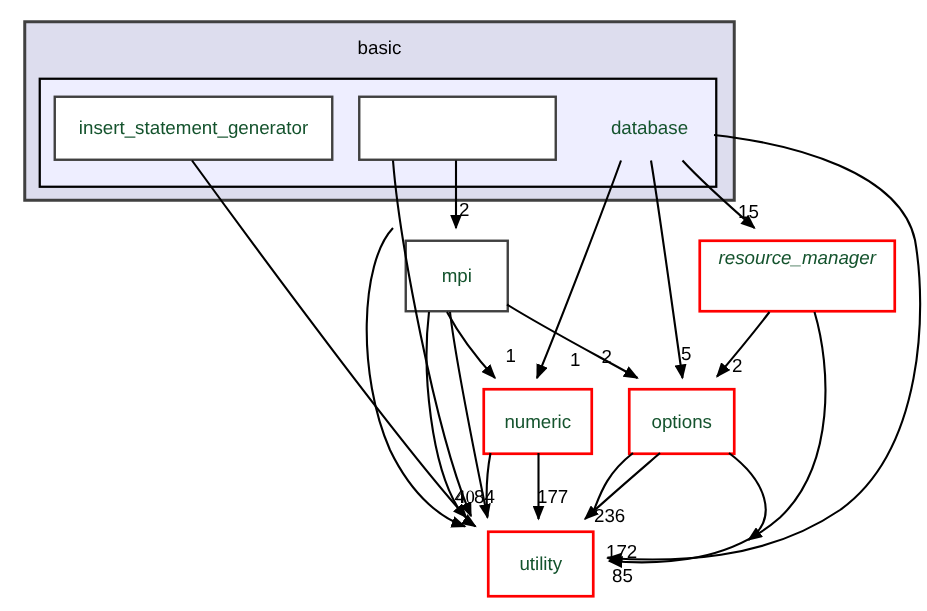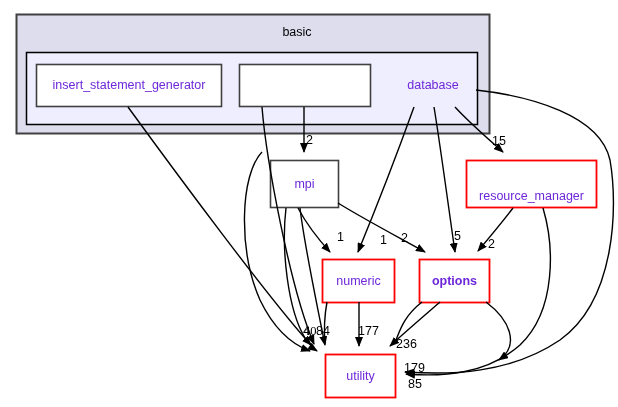--- a/index.html
+++ b/index.html
@@ -4,21 +4,21 @@
 <style>
   html,body{margin:0;padding:0;background:#ffffff;}
   body{width:618px;height:407px;position:relative;overflow:hidden;
        font-family:"Liberation Sans","DejaVu Sans",sans-serif;}
   #stage{position:absolute;left:0;top:0;width:618px;height:407px;}
   svg#graph{position:absolute;left:0;top:0;width:618px;height:407px;}
 
   .node-label{
     position:absolute;
     font-size:12.5px;
-    color:#6d28d9;
+    color:#14532d;
     white-space:nowrap;
     text-align:center;
     line-height:1;
     pointer-events:none;
   }
   .edge-label{
     position:absolute;
     font-size:12.5px;
     color:#000000;
     white-space:nowrap;
@@ -96,51 +96,51 @@
       <path d="M543,208 C554,245 557,310 520,345 C487,374 444,377 406,374" marker-end="url(#ar)"></path>
 
       <path d="M262,152 C240,175 238,250 260,300 C276,333 296,346 310,351" marker-end="url(#ar)"></path>
       <path d="M286,208 C281,250 288,310 305,338 C310,345 314,349 317,351" marker-end="url(#ar)"></path>
       <path d="M486,302 C510,320 520,345 499,360" marker-end="url(#ar)"></path>
       <path d="M422,302 C404,316 400,330 396,340"></path>
       <path d="M327,302 C324,318 324,332 325,344"></path>
     </g>
   </svg>
 
-  <div class="cluster-title" style="left:16px;top:26px;width:474px;padding-left:44px;">basic</div>
+  <div class="cluster-title" style="left:16px;top:26px;width:474px;">basic</div>
 
   <div class="node-label" style="left:37px;top:79px;width:184px;">insert_statement_generator</div>
 
 
   <div class="node-label" style="left:388px;top:79px;width:90px;">database</div>
 
   <div class="node-label" style="left:271px;top:178px;width:67px;">mpi</div>
 
-  <div class="node-label" style="left:467px;top:190px;width:129px;">resource_manager</div>
+  <div class="node-label" style="left:467px;top:166px;width:129px;font-style:italic;">resource_manager</div>
 
   <div class="node-label" style="left:323px;top:275px;width:71px;">numeric</div>
 
-  <div class="node-label" style="left:420px;top:275px;width:69px;font-weight:bold;">options</div>
+  <div class="node-label" style="left:420px;top:275px;width:69px;">options</div>
 
   <div class="node-label" style="left:326px;top:370px;width:69px;">utility</div>
 
   <div class="edge-label" style="left:306px;top:134px;">2</div>
   <div class="edge-label" style="left:492px;top:135px;">15</div>
   <div class="edge-label" style="left:337px;top:231px;">1</div>
   <div class="edge-label" style="left:380px;top:234px;">1</div>
   <div class="edge-label" style="left:401px;top:232px;">2</div>
   <div class="edge-label" style="left:454px;top:230px;">5</div>
   <div class="edge-label" style="left:488px;top:238px;">2</div>
 
   <div class="edge-label" style="left:303px;top:325px;">4</div>
   <div class="edge-label" style="left:316px;top:325px;">84</div>
   <div class="edge-label" style="left:304px;top:325px;font-family:Liberation Serif, serif;">40</div>
   <div class="edge-label" style="left:358px;top:325px;">177</div>
   <div class="edge-label" style="left:396px;top:338px;">236</div>
-  <div class="edge-label" style="left:404px;top:362px;">179</div>
+  <div class="edge-label" style="left:404px;top:362px;">172</div>
   <div class="edge-label" style="left:408px;top:378px;">85</div>
 
   <a class="hit" href="#" style="left:36px;top:64px;width:186px;height:43px;"></a>
   <a class="hit" href="#" style="left:239px;top:64px;width:132px;height:43px;"></a>
   <a class="hit" href="#" style="left:388px;top:72px;width:90px;height:28px;"></a>
   <a class="hit" href="#" style="left:270px;top:160px;width:69px;height:48px;"></a>
   <a class="hit" href="#" style="left:466px;top:160px;width:131px;height:48px;"></a>
   <a class="hit" href="#" style="left:322px;top:259px;width:73px;height:44px;"></a>
   <a class="hit" href="#" style="left:419px;top:259px;width:71px;height:44px;"></a>
   <a class="hit" href="#" style="left:325px;top:354px;width:71px;height:44px;"></a>

